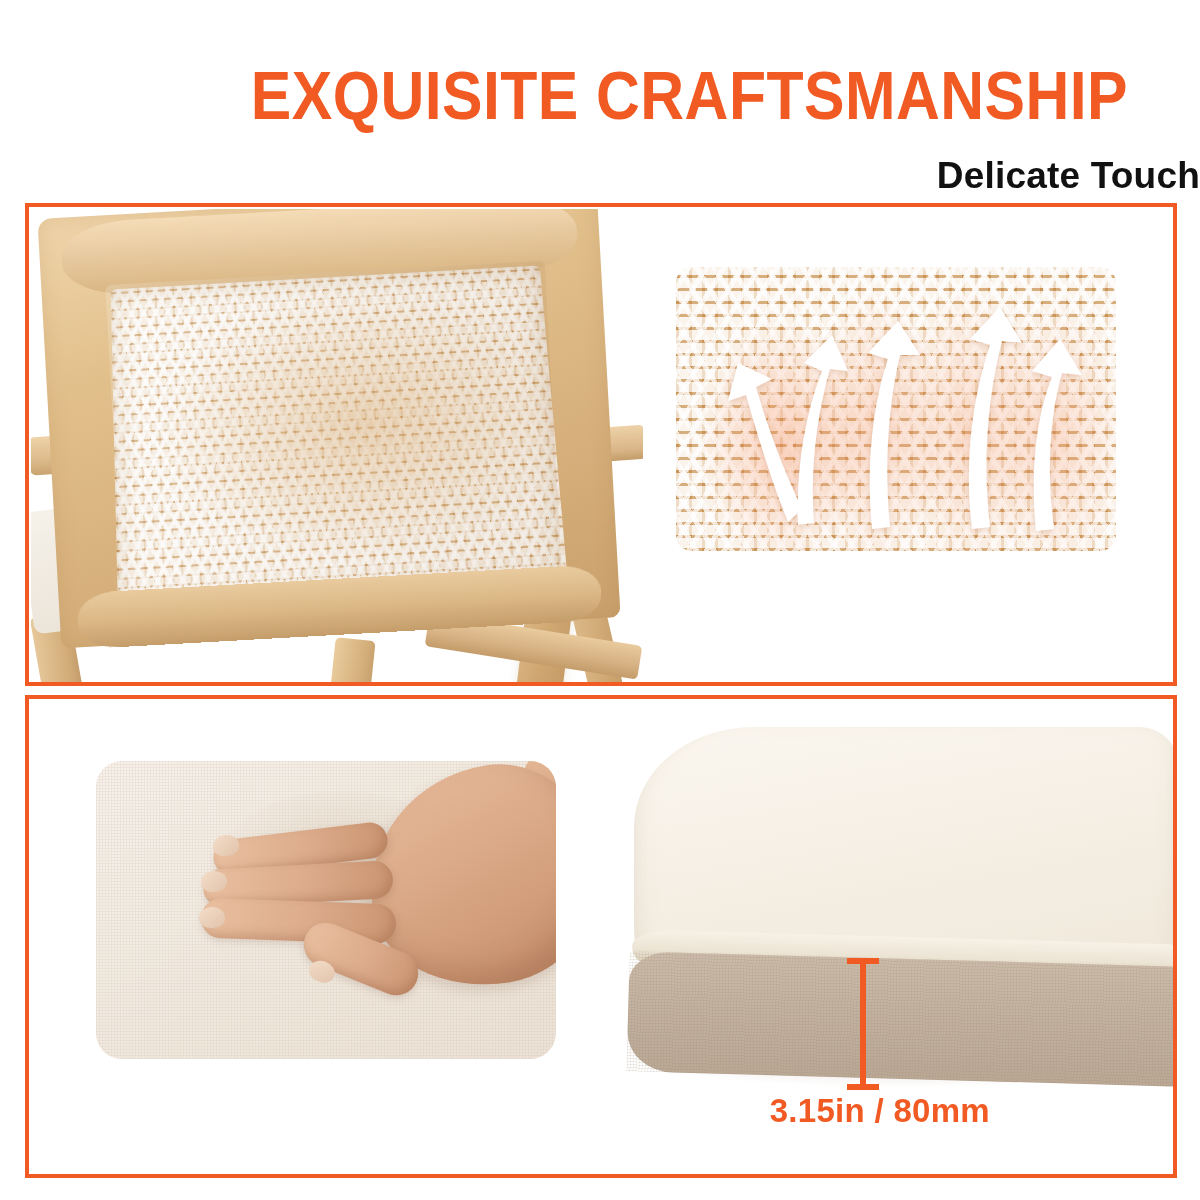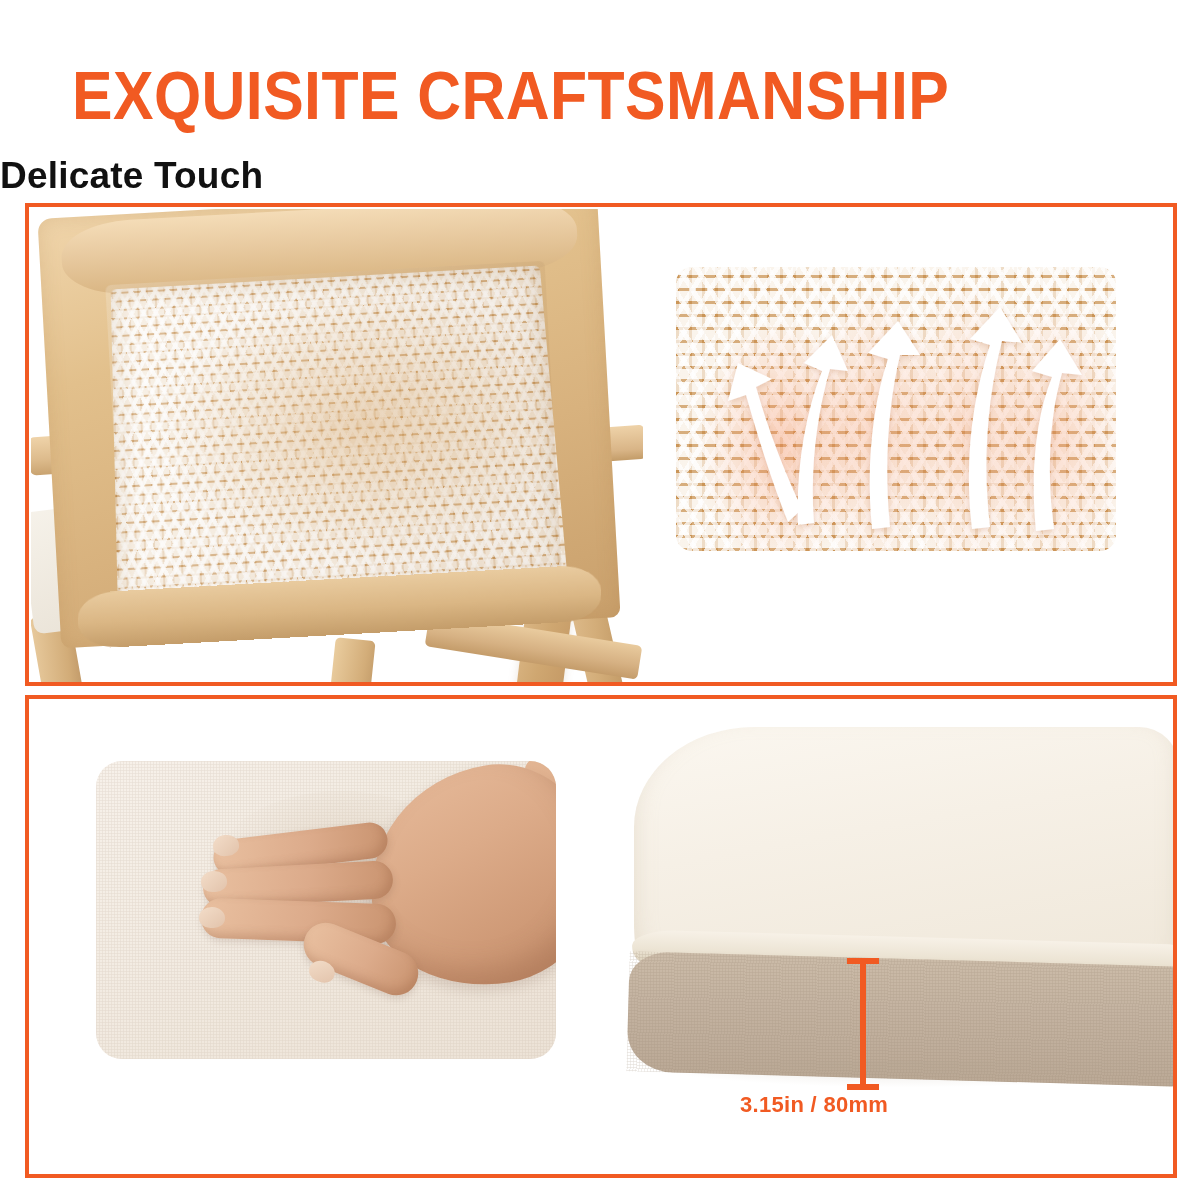--- a/index.html
+++ b/index.html
@@ -6,21 +6,21 @@
   * { margin:0; padding:0; box-sizing:border-box; }
   html, body {
     width:1200px; height:1200px;
     background:#ffffff;
     font-family:"Liberation Sans", sans-serif;
     overflow:hidden;
   }
   .page { position:relative; width:1200px; height:1200px; background:#fff; }
 
   
-  .header { position:absolute; left:0; top:0; width:1200px; text-align:left; }
+  .header { position:absolute; left:0; top:0; width:1200px; text-align:right; }
   .title {
     font-family:"Liberation Sans Narrow","Liberation Sans",sans-serif;
     font-weight:bold;
     font-size:69px;
     letter-spacing:0.5px;
     line-height:1;
     color:#F15A22;
     transform:scaleX(0.88);
     transform-origin:center top;
     margin-top:61px;
@@ -245,21 +245,21 @@
     position:absolute; left:0; top:0; width:6px; height:132px;
     background:#F15A22;
   }
   .dim-cap-top, .dim-cap-bot {
     position:absolute; left:-13px; width:32px; height:6px; background:#F15A22;
   }
   .dim-cap-top { top:0; }
   .dim-cap-bot { top:126px; }
   .dim-label {
     position:absolute; left:740px; top:1092px; width:250px;
-    text-align:left; font-size:22px; font-weight:bold; color:#F15A22;
+    text-align:right; font-size:33px; font-weight:bold; color:#F15A22;
     letter-spacing:0.3px;
   }
 </style>
 </head>
 <body>
 
 <div class="page">
 
   <div class="header">
     <div class="title">EXQUISITE CRAFTSMANSHIP</div>

